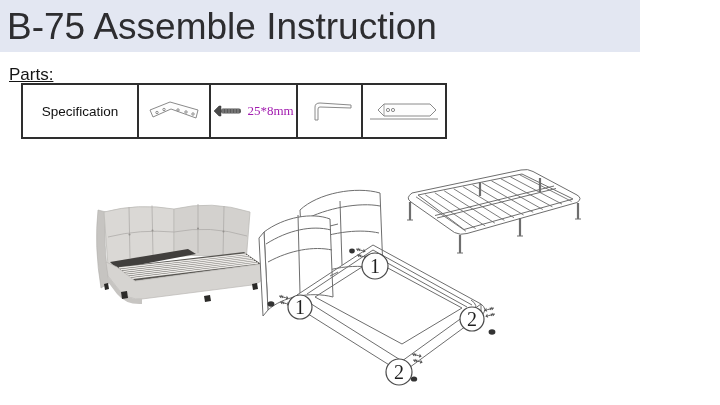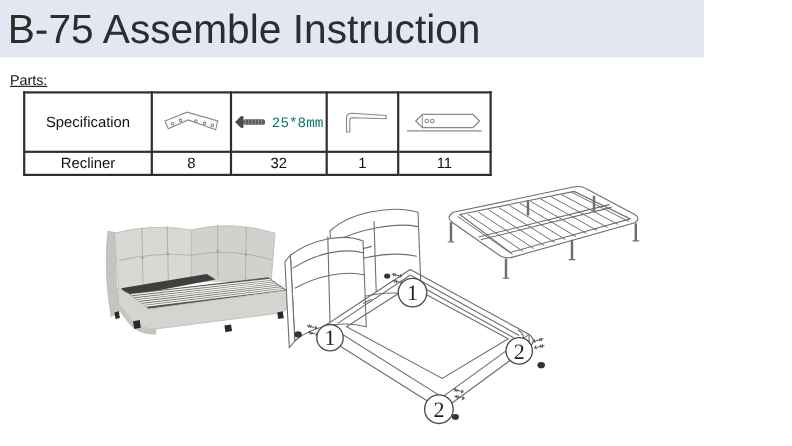--- a/index.html
+++ b/index.html
@@ -11,37 +11,37 @@
   .title-bar{
     position:absolute;left:0;top:0;width:640px;height:52px;
     background:var(--title_bar_bg,#e3e7f2);
     display:flex;align-items:center;
   }
   .title-text{
     font-size:37px;line-height:1;color:var(--title_text,#2d2d30);
     padding-left:7px;white-space:nowrap;font-weight:400;
   }
   .parts-label{
-    position:absolute;left:9px;top:65px;font-size:13px;
+    position:absolute;left:9px;top:65px;font-size:17px;
     text-decoration:underline;color:#141414;
   }
   table.parts-table{
     position:absolute;left:21px;top:83px;border-collapse:collapse;
     table-layout:fixed;
   }
   table.parts-table td{
     border:2px solid var(--table_border,#2e2e2e);
     text-align:center;vertical-align:middle;padding:0;overflow:hidden;
   }
   tr.spec-row td{height:52px;}
   tr.qty-row td{height:19px;}
   .c0{width:114px}.c1{width:70px}.c2{width:85px}.c3{width:63px}.c4{width:82px}
   .spec-header,.row-label,.qty{font-size:13.5px;color:#111;}
   .icon-cell{display:flex;align-items:center;justify-content:center;gap:4px;height:52px;}
-  .part-size-label{font-size:13px;font-family:Liberation Mono, monospace;color:#0f766e;}
+  .part-size-label{font-size:13px;font-family:Liberation Serif, serif;color:#a21caf;}
   .art{position:absolute;}
   svg{display:block;}
   .callout-num{
     font-family:"Liberation Serif",serif;font-size:20px;
     fill:var(--callout_text,#1f1f1f);
   }
 </style>
 </head>
 <body>
 
@@ -89,27 +89,20 @@
         <svg width="72" height="28" viewBox="0 0 72 28">
           <path d="M10,13 L16,7 L62,7 L68,13 L62,19 L16,19 Z" fill="#fdfdfd" stroke="#8a8a8a" stroke-width="1"></path>
           <path d="M10,13 L16,19 M62,7 L68,13 L62,19" fill="none" stroke="#8a8a8a" stroke-width="0.8"></path>
           <path d="M16,7 L10,13 M16,19 L16,7" fill="none" stroke="#8a8a8a" stroke-width="0.8"></path>
           <circle cx="20" cy="13" r="1.6" fill="none" stroke="#8a8a8a"></circle>
           <circle cx="25" cy="13" r="1.6" fill="none" stroke="#8a8a8a"></circle>
           <line x1="2" y1="22" x2="70" y2="22" stroke="#8a8a8a" stroke-width="1"></line>
         </svg>
       </div>
     </td>
-  </tr>
-  <tr class="qty-row">
-    <td class="c0"><span class="row-label">Recliner</span></td>
-    <td class="c1"><span class="qty">8</span></td>
-    <td class="c2"><span class="qty">32</span></td>
-    <td class="c3"><span class="qty">1</span></td>
-    <td class="c4"><span class="qty">11</span></td>
   </tr>
 </tbody>
   </table>
 
 <svg class="art" style="left:84px;top:196px" width="185" height="115" viewBox="0 0 185 115">
 
   <path d="M14,14 Q10,50 17,92 L25,87 Q19,48 22,16 Z" fill="#c6c4c1" stroke="#b0aeab" stroke-width="0.6"></path>
 
   <path d="M20,16 Q54,7 90,13 L90,61 Q52,57 24,70 Z" fill="#dad8d5" stroke="#bdbbb8" stroke-width="0.8"></path>
 

